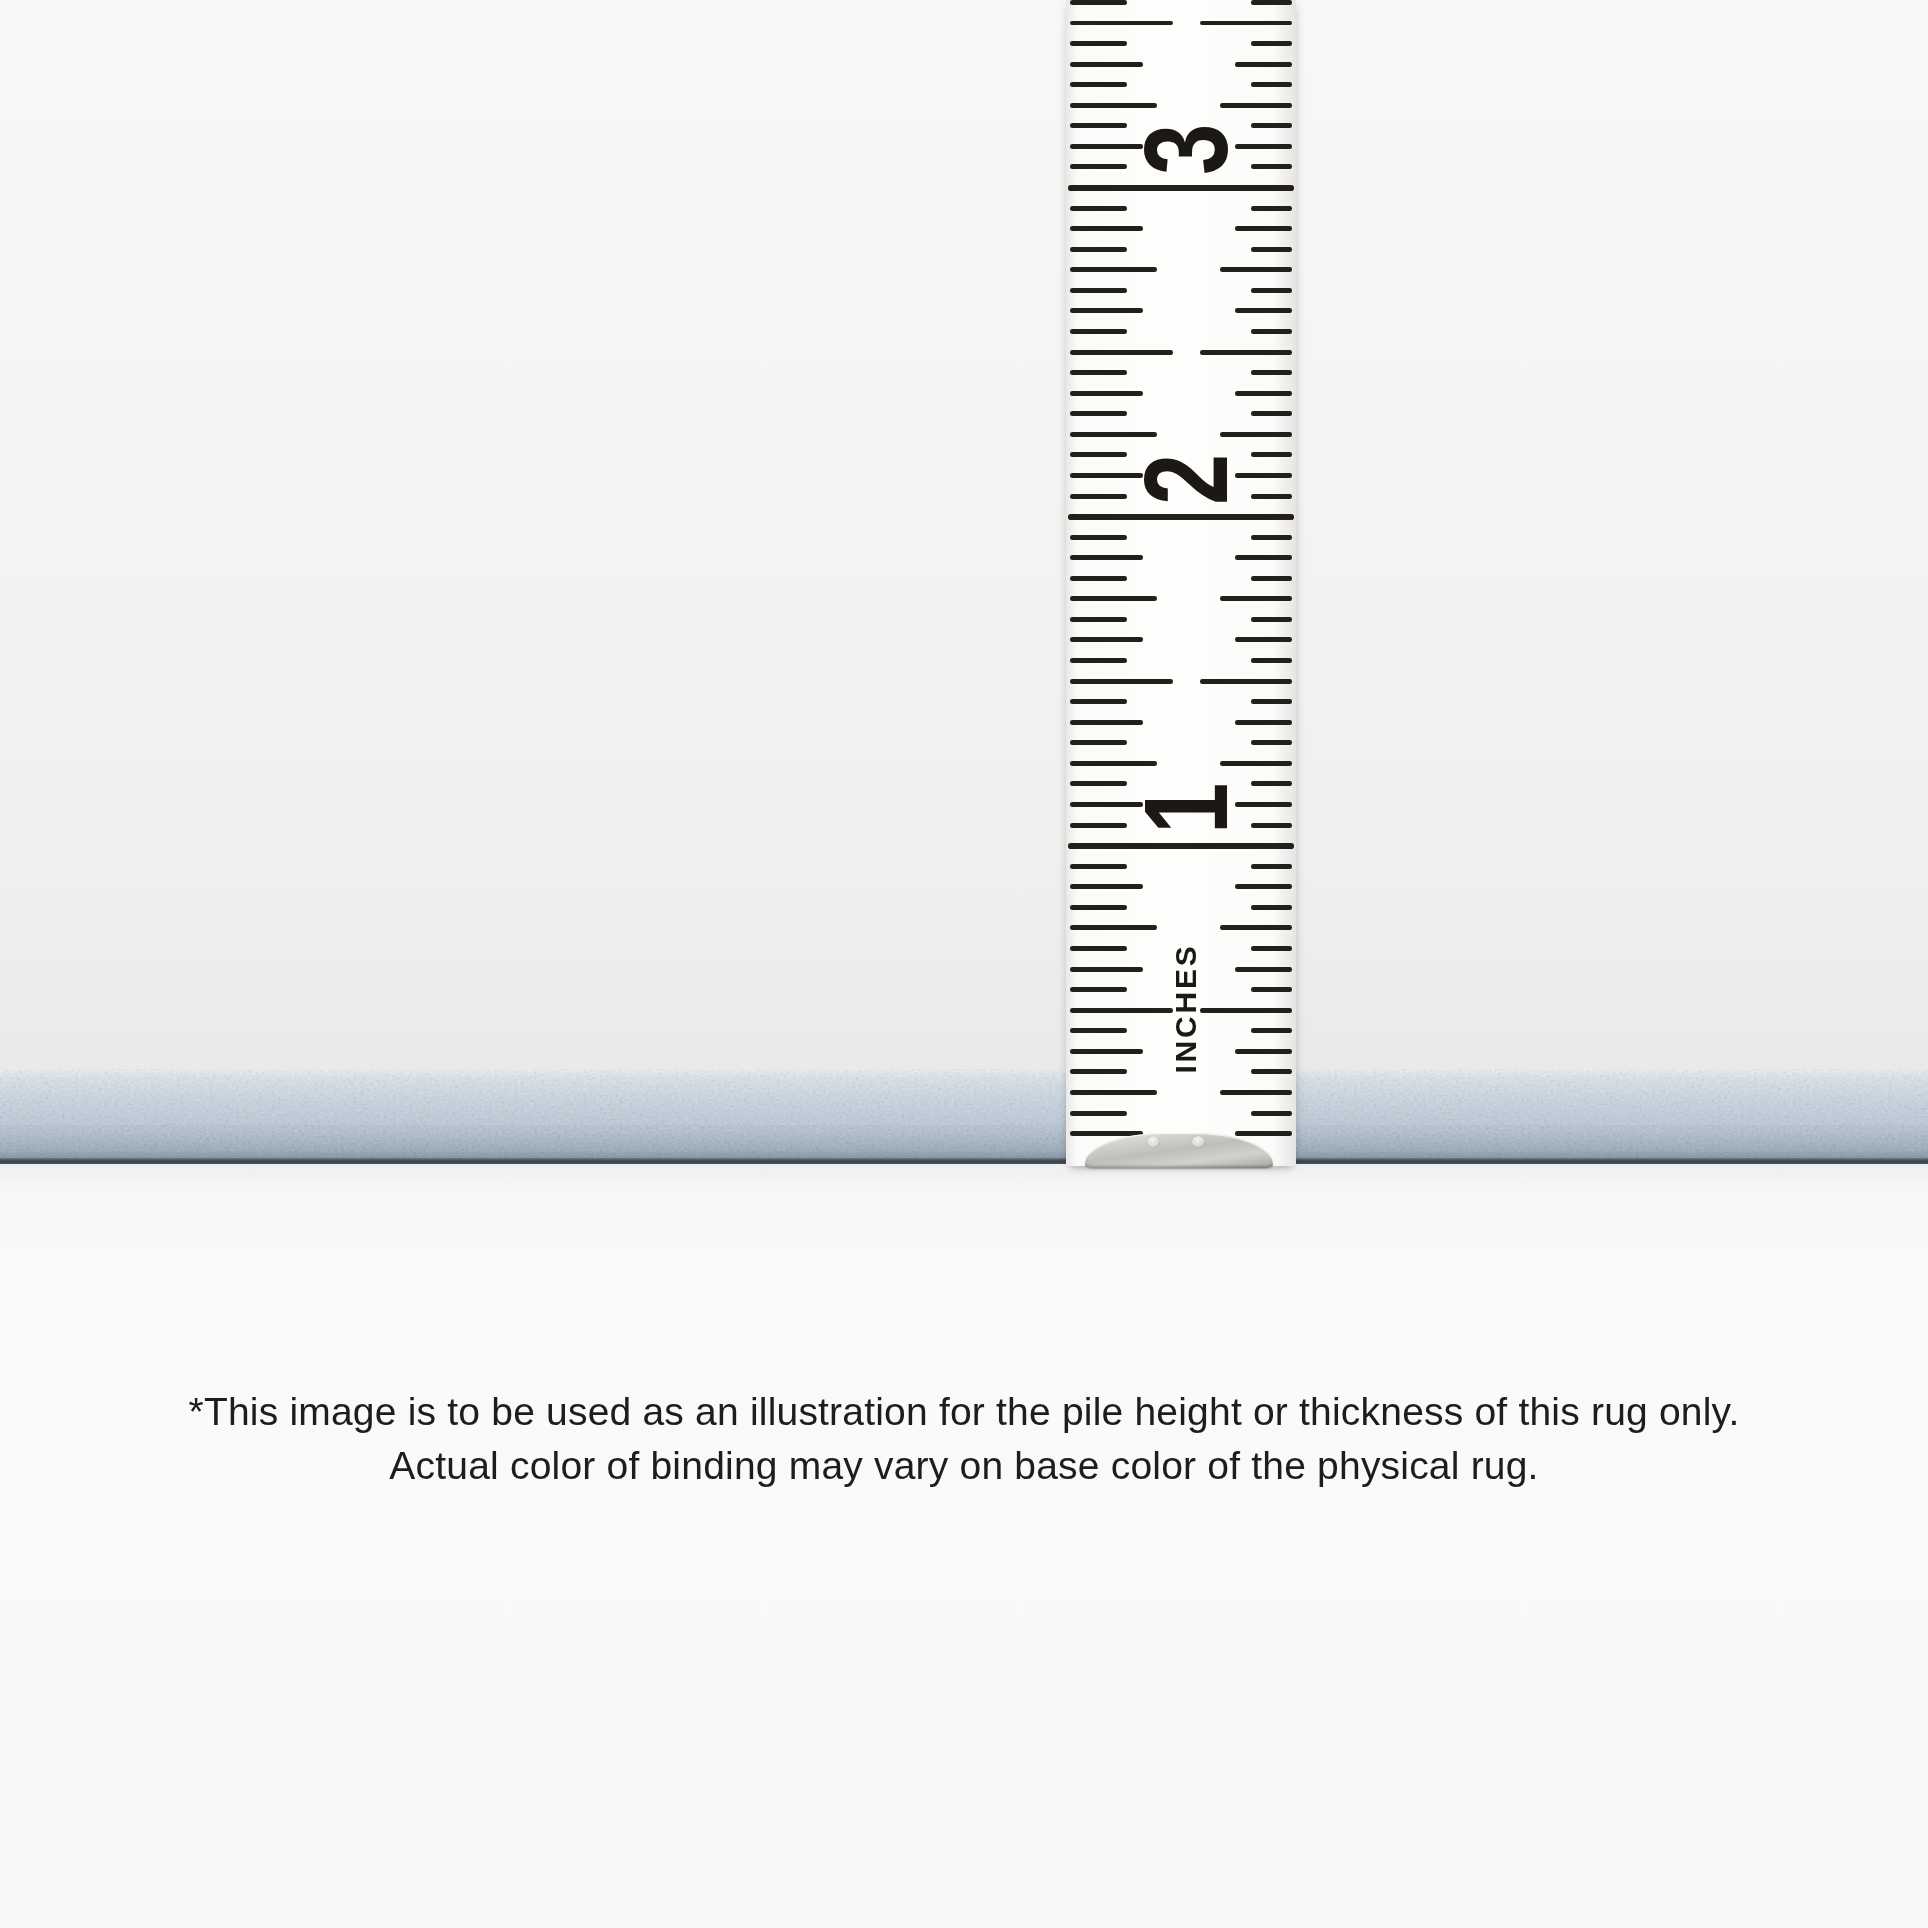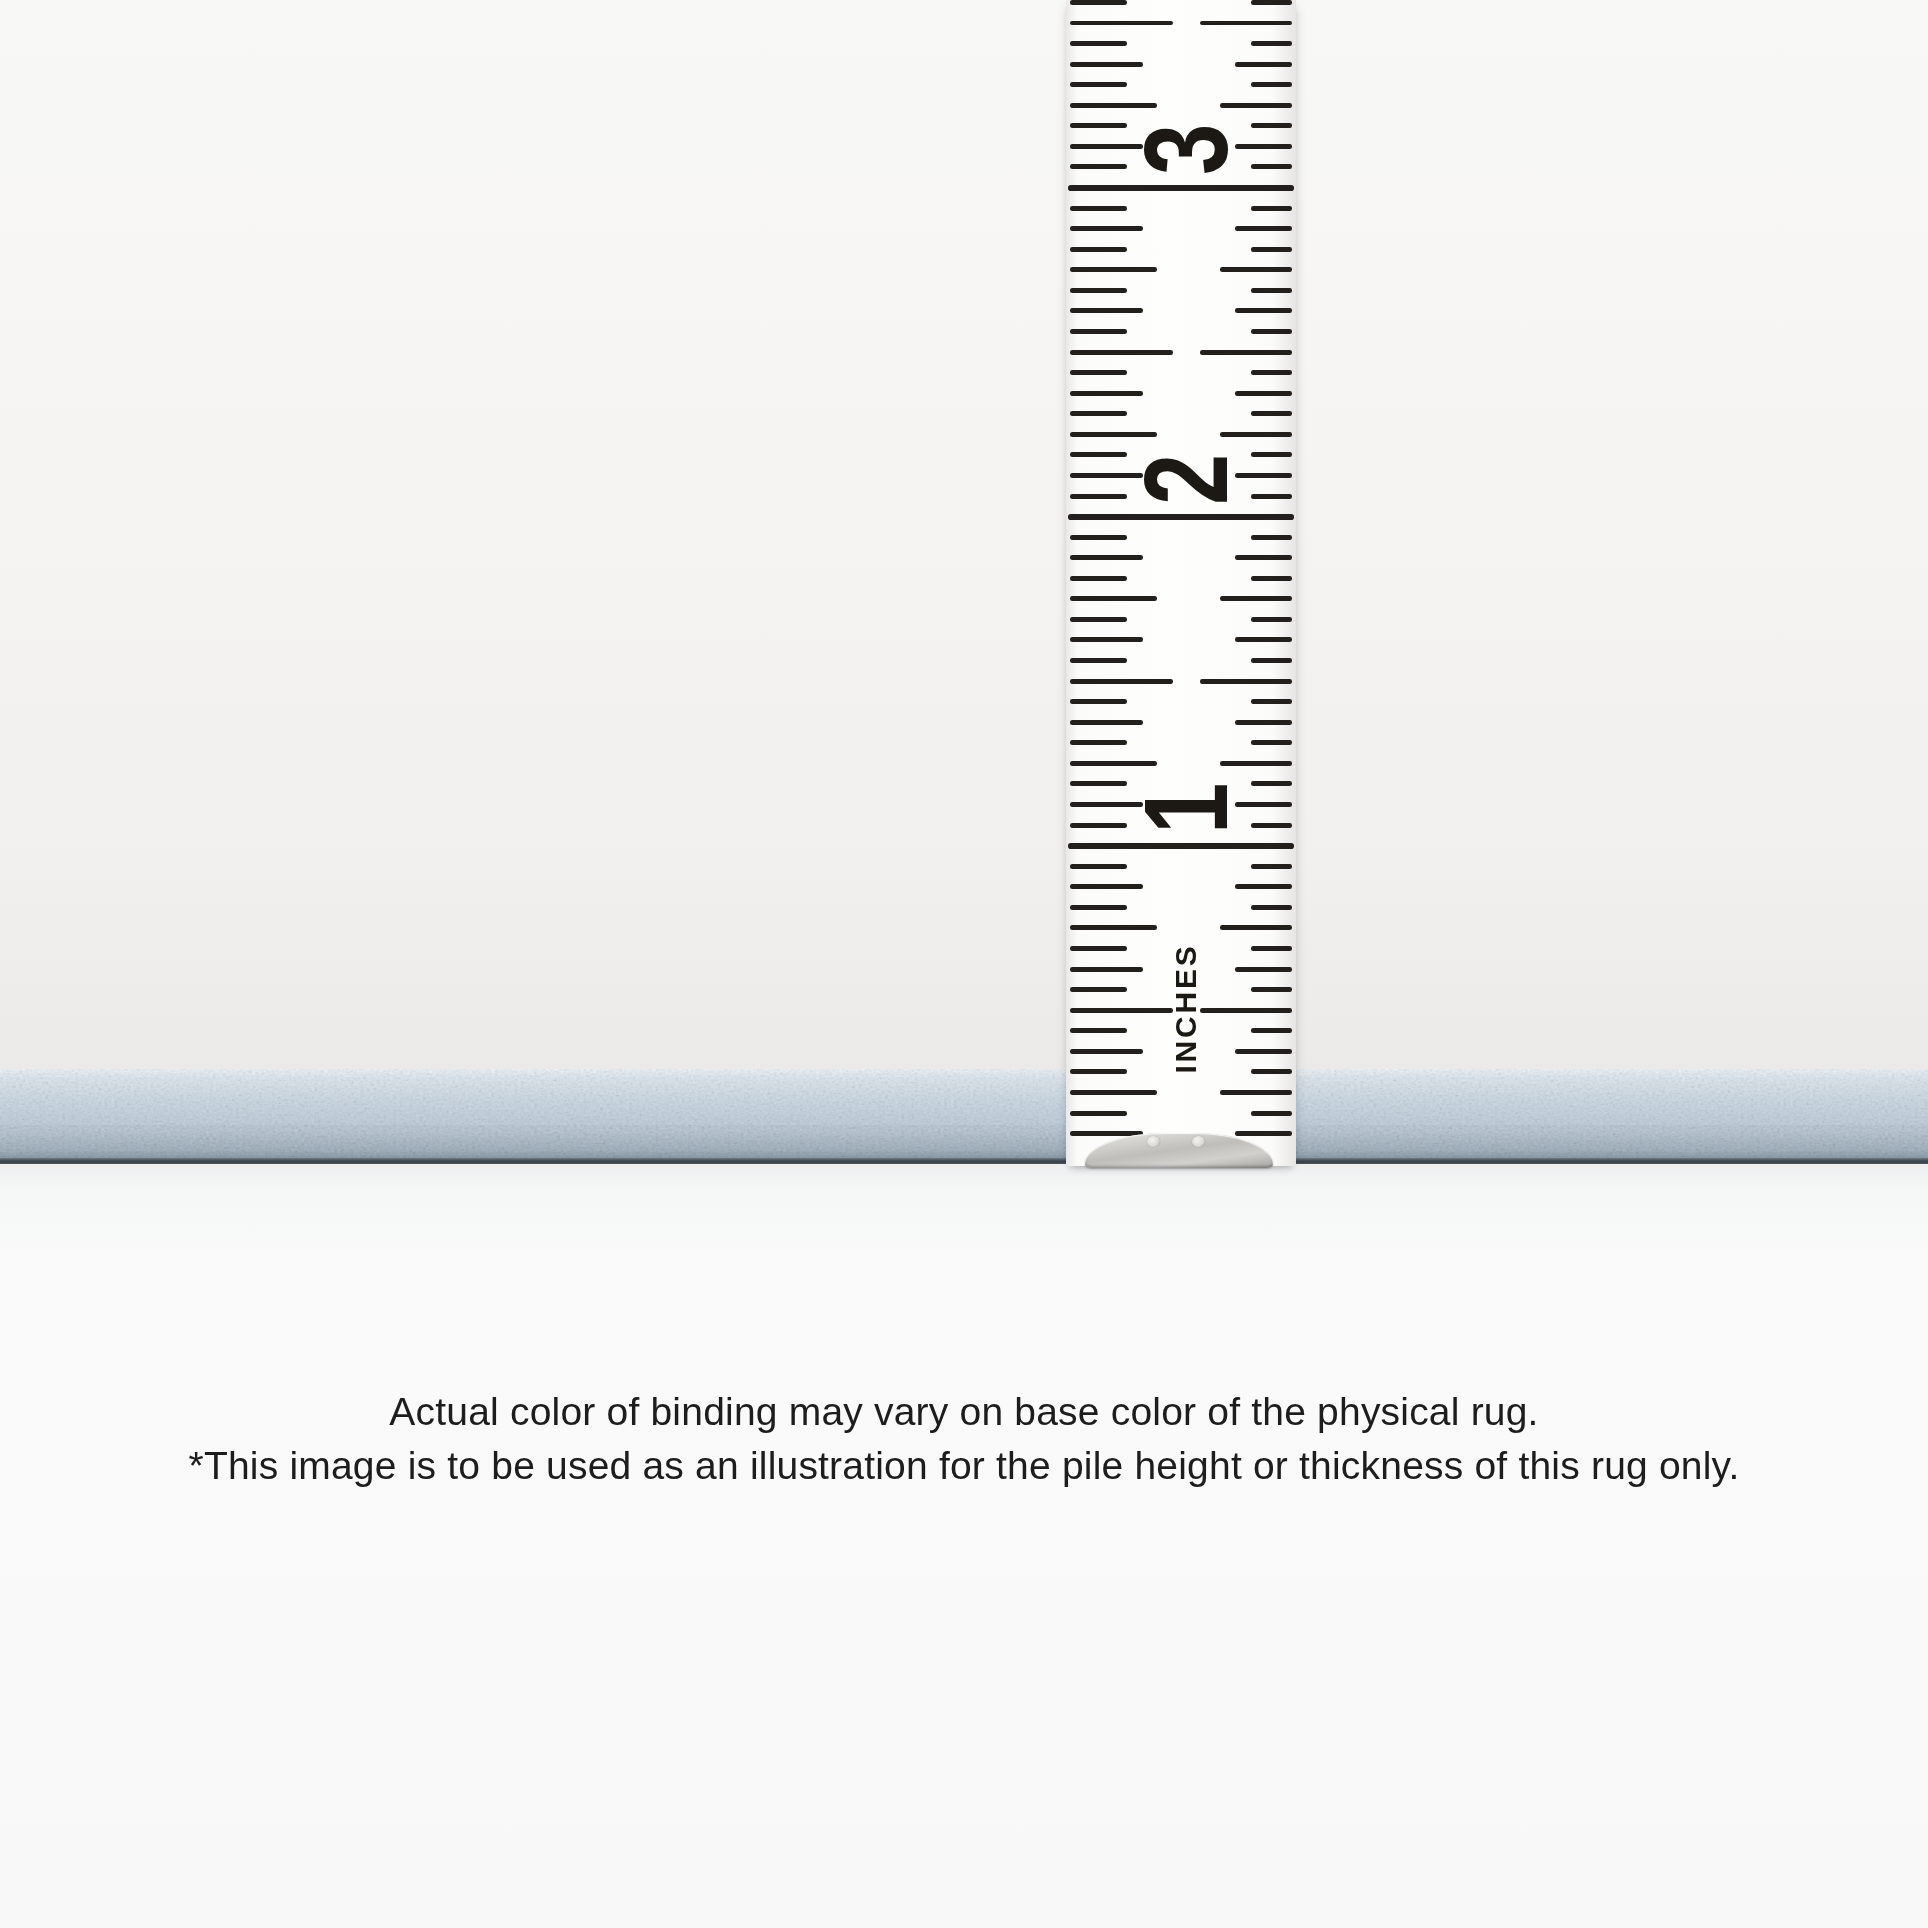--- a/index.html
+++ b/index.html
@@ -230,18 +230,18 @@
       <div class="inch-label pos-3">3</div>
       <div class="unit-label">INCHES</div>
     </div>
     <div class="end-tab">
       <div class="rivet r1"></div>
       <div class="rivet r2"></div>
     </div>
   </div>
 
   <div class="caption">
+    <div>*This image is to be used as an illustration for the pile height or thickness of this rug only.</div>
     <div>Actual color of binding may vary on base color of the physical rug.</div>
-    <div>*This image is to be used as an illustration for the pile height or thickness of this rug only.</div>
   </div>
 
 </div>
 
 
 </body></html>

